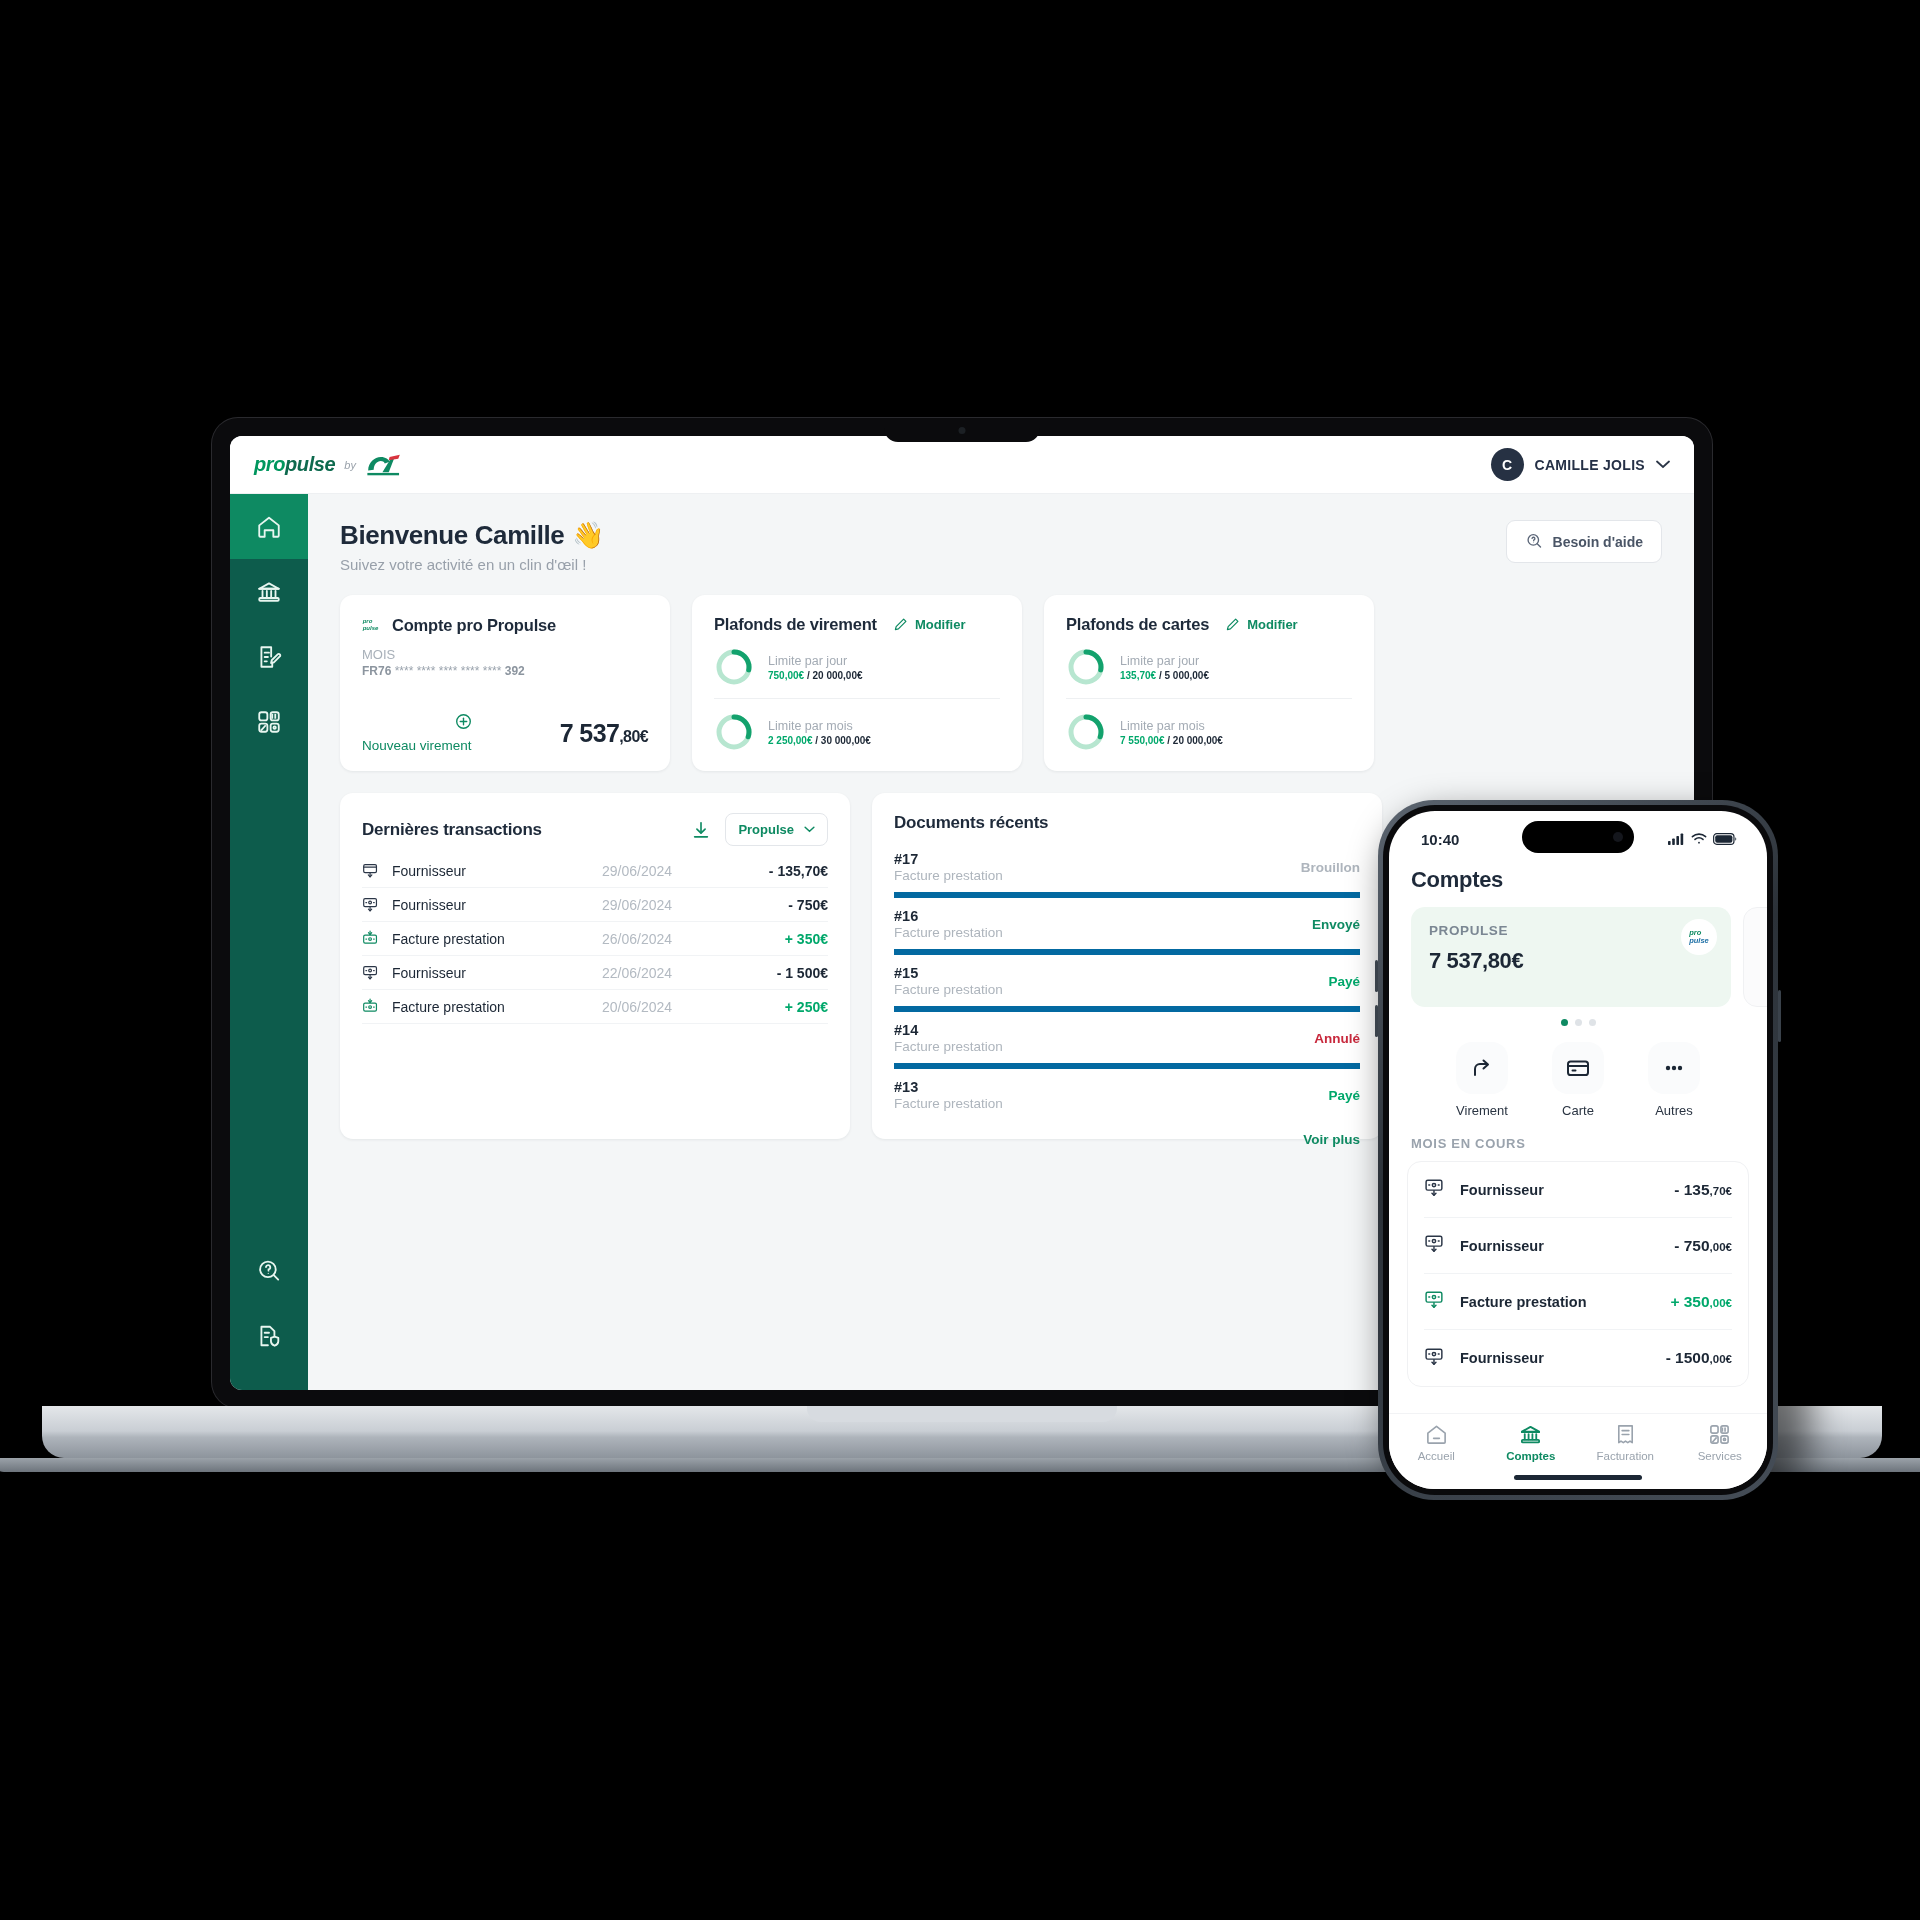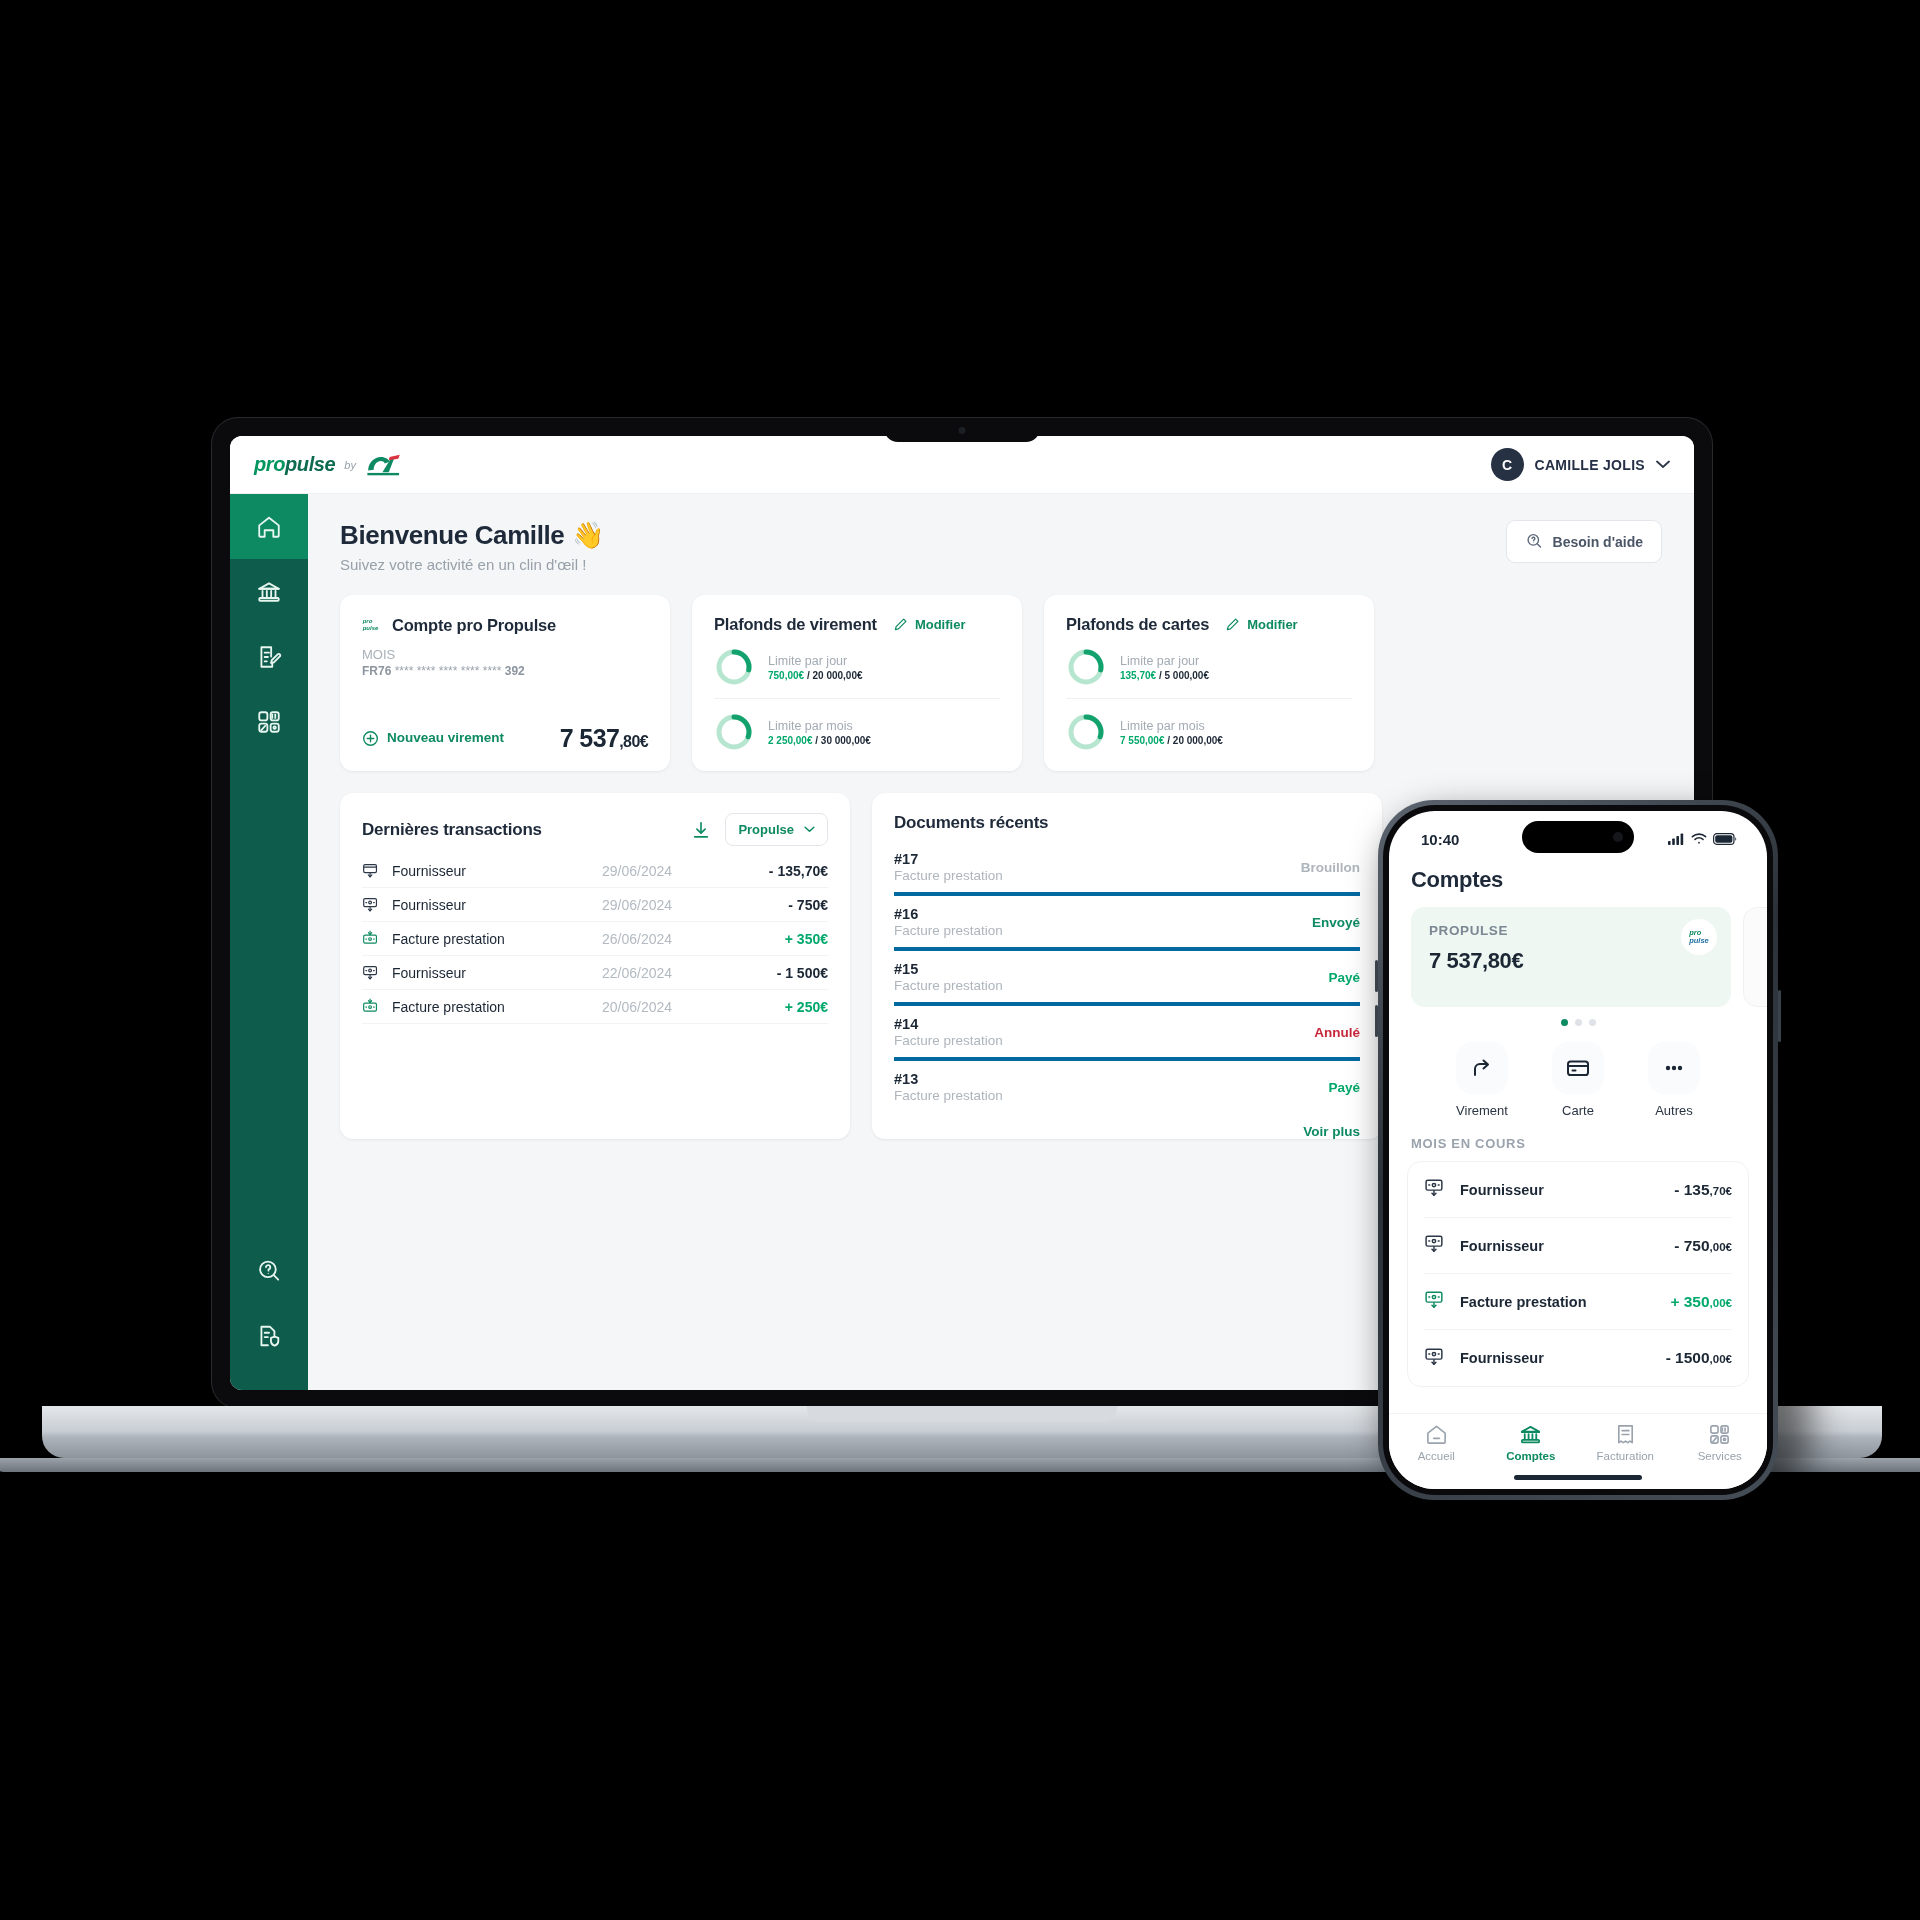--- a/index.html
+++ b/index.html
@@ -113,21 +113,21 @@
 
   .acct-head { display: flex; align-items: center; gap: 10px; }
   .acct-title { font-size: 16.5px; font-weight: 700; color: #1e2a3a; letter-spacing: -.2px; }
   .acct-iban-lbl { font-size: 13px; color: #a8b0b9; margin-top: 12px; }
   .acct-iban { font-size: 12px; color: #9aa3ad; margin-top: 2px; }
   .acct-iban b { color: #8c959f; font-weight: 600; }
   .acct-bottom {
     position: absolute; left: 22px; right: 22px; bottom: 18px;
     display: flex; align-items: center; justify-content: space-between;
   }
-  .new-transfer { display: flex; align-items: flex-start; gap: 8px; font-size: 13.5px; font-weight: 700; color: #0e8a62; }
+  .new-transfer { display: flex; align-items: flex-end; gap: 8px; font-size: 13.5px; font-weight: 400; color: #0e8a62; flex-direction: column; }
   .balance { font-size: 25px; font-weight: 700; color: #1c2735; letter-spacing: -.6px; }
   .balance .cts { font-size: 16px; }
 
   .limits-head { display: flex; align-items: center; gap: 16px; }
   .limits-title { font-size: 16.5px; font-weight: 700; color: #1e2a3a; letter-spacing: -.2px; }
   .modifier { display: flex; align-items: center; gap: 7px; font-size: 13px; font-weight: 700; color: #0e8a62; }
   .limit-row { display: flex; align-items: center; gap: 14px; padding: 13px 0 11px 0; }
   .limit-row + .limit-row { border-top: 1px solid #eef0f2; }
   .donut { width: 40px; height: 40px; flex: none; }
   .limit-lbl { font-size: 12.5px; color: #a3abb4; }
@@ -154,21 +154,21 @@
   .tx-row:first-of-type { border-top: 0; }
   .tx-list { margin-top: 8px; }
   .tx-icon { width: 22px; flex: none; display: flex; align-items: center; }
   .tx-label { flex: 1; color: #1c2735; font-weight: 500; padding-left: 8px; }
   .tx-date { width: 118px; color: #b3bac2; }
   .tx-amt { width: 108px; text-align: right; font-weight: 700; color: #1c2735; }
   .tx-amt.pos { color: #00a86b; }
 
   .doc-row {
     display: flex; align-items: center; justify-content: space-between;
-    padding: 10px 0 9px 0; border-bottom: 4px solid #0369a1;
+    padding: 10px 0 9px 0; border-bottom: 6px solid #0369a1;
   }
   .doc-num { font-size: 14.5px; font-weight: 700; color: #1c2735; }
   .doc-sub { font-size: 13.5px; color: #aeb5bd; margin-top: 1px; }
   .doc-status { font-size: 13.5px; font-weight: 700; }
   .st-draft { color: #aeb5bd; }
   .st-sent  { color: #0e8a62; }
   .st-paid  { color: #00a86b; }
   .st-cancel{ color: #c8283c; }
   .voir-plus { text-align: right; font-size: 13.5px; font-weight: 700; color: #0e8a62; padding-top: 12px; }
 

